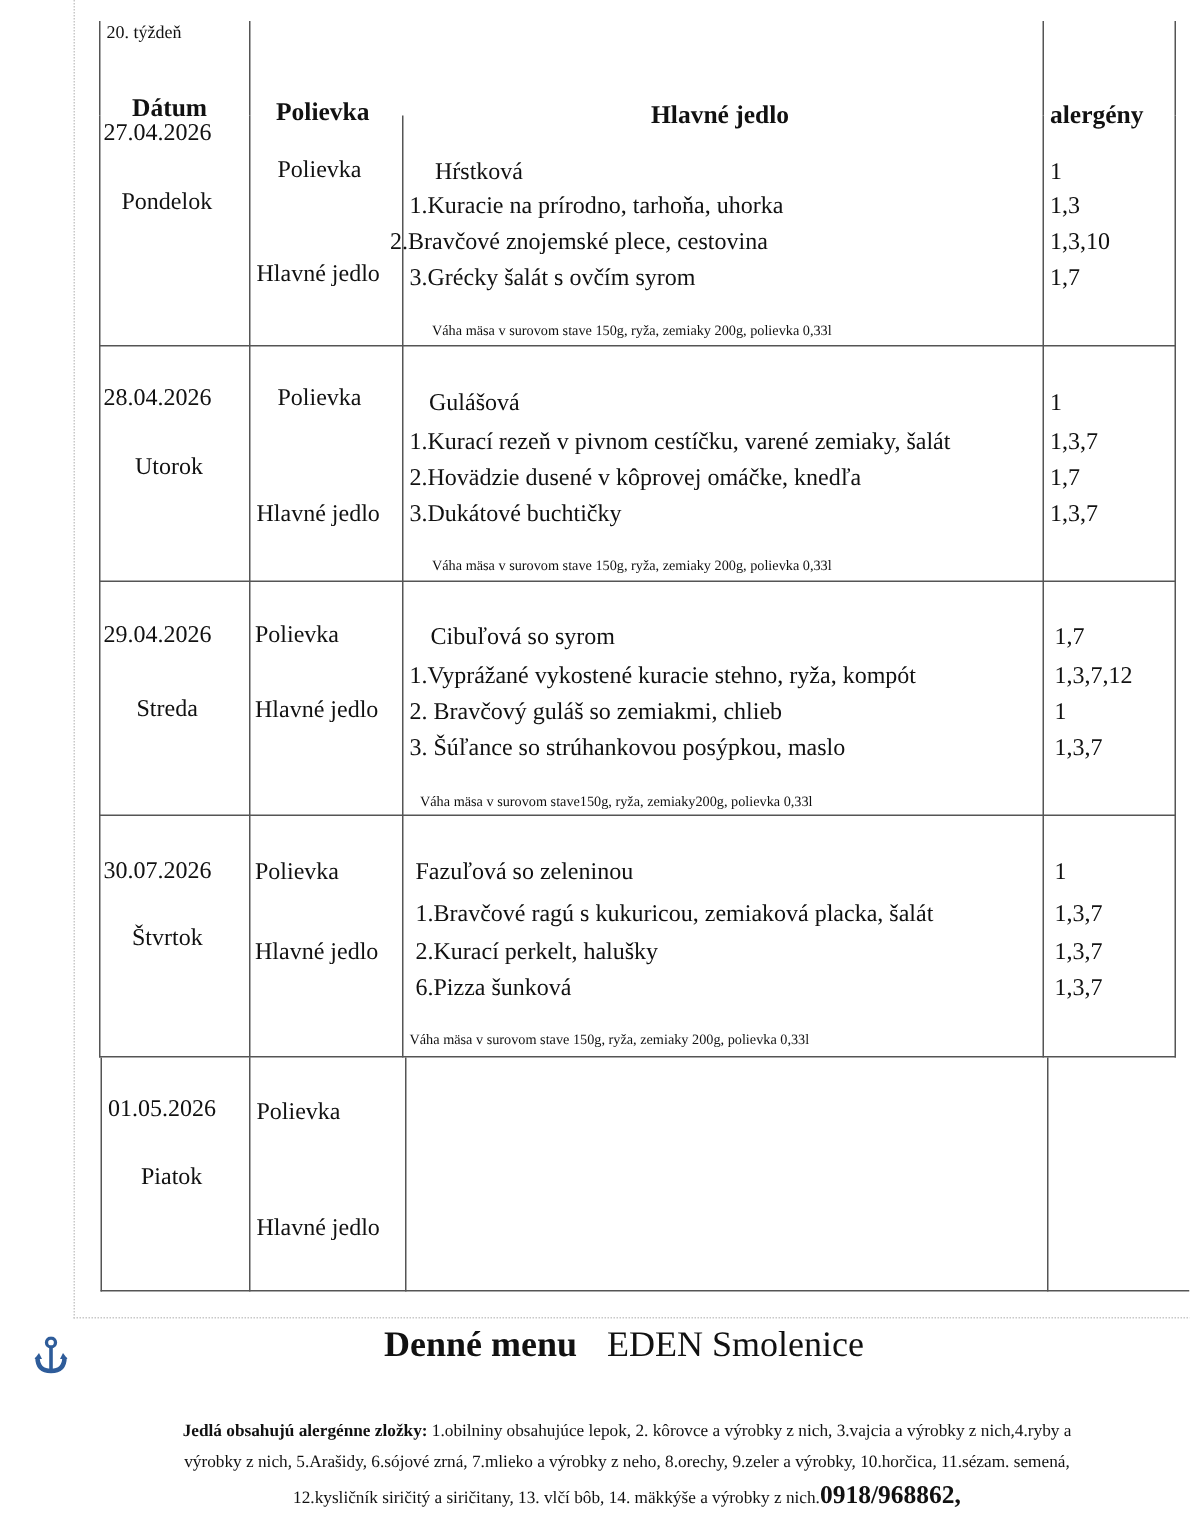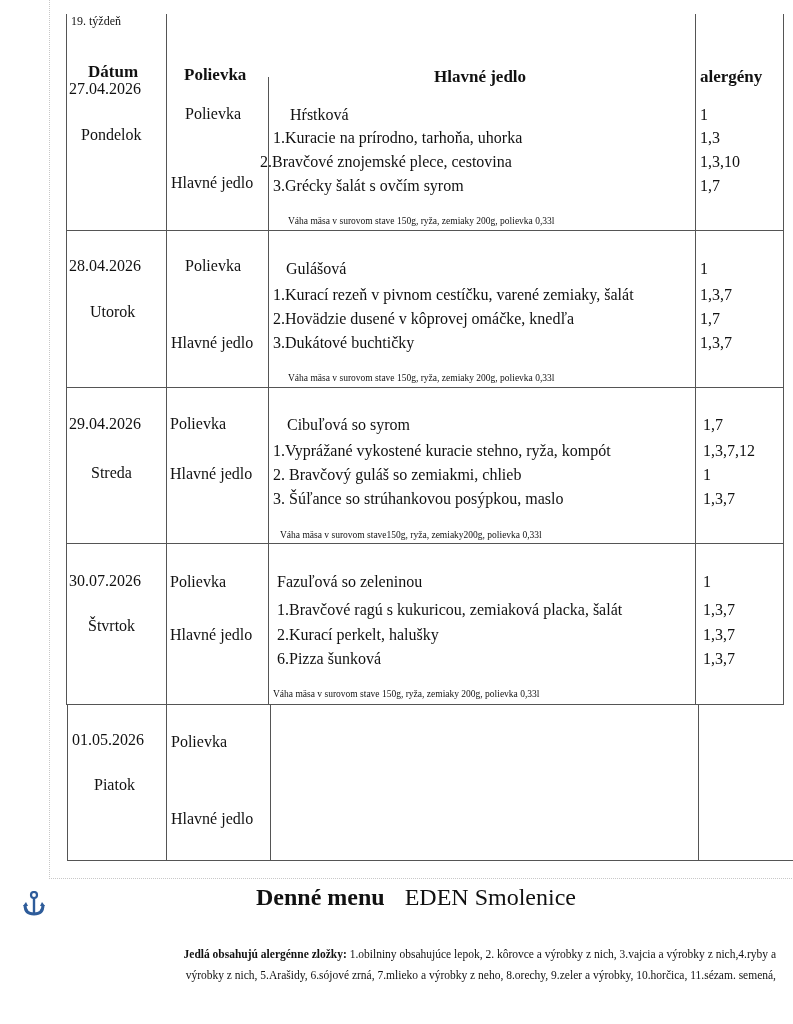--- a/index.html
+++ b/index.html
@@ -9,21 +9,21 @@
                 border-left: 1px dotted #c8c8c8; border-bottom: 1px dotted #c8c8c8; }
   .abs { position: absolute; white-space: nowrap; }
   .vline { position: absolute; width: 1px; background: #555; }
   .hline { position: absolute; height: 1px; background: #555; }
   .hdr { font-weight: bold; font-size: 17px; margin-top: 28px; }
   .week { font-size: 12px; }
   .cell { font-size: 16px; }
   .note { font-size: 9.5px; }
   .footer-title { font-size: 24px; }
   .footer-title b { font-weight: bold; }
-  .allergy { font-size: 11.5px; text-align: right; line-height: 21px; }
+  .allergy { font-size: 11.5px; text-align: center; line-height: 21px; }
   .allergy .phone { font-weight: bold; font-size: 17px; }
   .anchor { position: absolute; left: 22px; top: 891px; width: 24px; height: 26px; }
 </style>
 </head>
 <body>
 
 <div class="page-frame"></div>
 
 <div>
 
@@ -43,21 +43,21 @@
   <div class="hline" style="left:66px;top:543px;width:718px"></div>
   <div class="hline" style="left:66px;top:704px;width:718px"></div>
 
   <div class="vline" style="left:67px;top:705px;height:156px"></div>
   <div class="vline" style="left:166px;top:705px;height:156px"></div>
   <div class="vline" style="left:270px;top:705px;height:156px"></div>
   <div class="vline" style="left:698px;top:705px;height:156px"></div>
   <div class="hline" style="left:67px;top:860px;width:726px"></div>
 </div>
 
-<div class="abs week" style="left:71px;top:14px">19. týždeň</div>
+<div class="abs week" style="left:71px;top:14px">20. týždeň</div>
 <div class="abs hdr" style="left:88px;top:34px">Dátum</div>
 <div class="abs hdr" style="left:184px;top:37px">Polievka</div>
 <div class="abs hdr" style="left:434px;top:39px">Hlavné jedlo</div>
 <div class="abs hdr" style="left:700px;top:39px">alergény</div>
 
 <div>
   <div class="abs cell" style="left:69px;top:80px">27.04.2026</div>
   <div class="abs cell" style="left:81px;top:126px">Pondelok</div>
   <div class="abs cell" style="left:185px;top:105px">Polievka</div>
   <div class="abs cell" style="left:171px;top:174px">Hlavné jedlo</div>
@@ -137,13 +137,14 @@
   </svg>
 </div>
 
 <div class="abs footer-title" style="left:256px;top:884px">
   <b>Denné menu</b><span style="display:inline-block;width:20px"></span><span>EDEN Smolenice</span>
 </div>
 
 <div class="abs allergy" style="left:60px;top:944px;width:716px;white-space:normal">
   <div><b>Jedlá obsahujú alergénne zložky:</b><span> 1.obilniny obsahujúce lepok, 2. kôrovce a výrobky z nich, 3.vajcia a výrobky z nich,4.ryby a</span></div>
   <div>výrobky z nich, 5.Arašidy, 6.sójové zrná, 7.mlieko a výrobky z neho, 8.orechy, 9.zeler a výrobky, 10.horčica, 11.sézam. semená,</div>
+  <div><span>12.kysličník siričitý a siričitany, 13. vlčí bôb, 14. mäkkýše a výrobky z nich.</span><span class="phone">0918/968862,</span></div>
 </div>
 
 </body></html>

